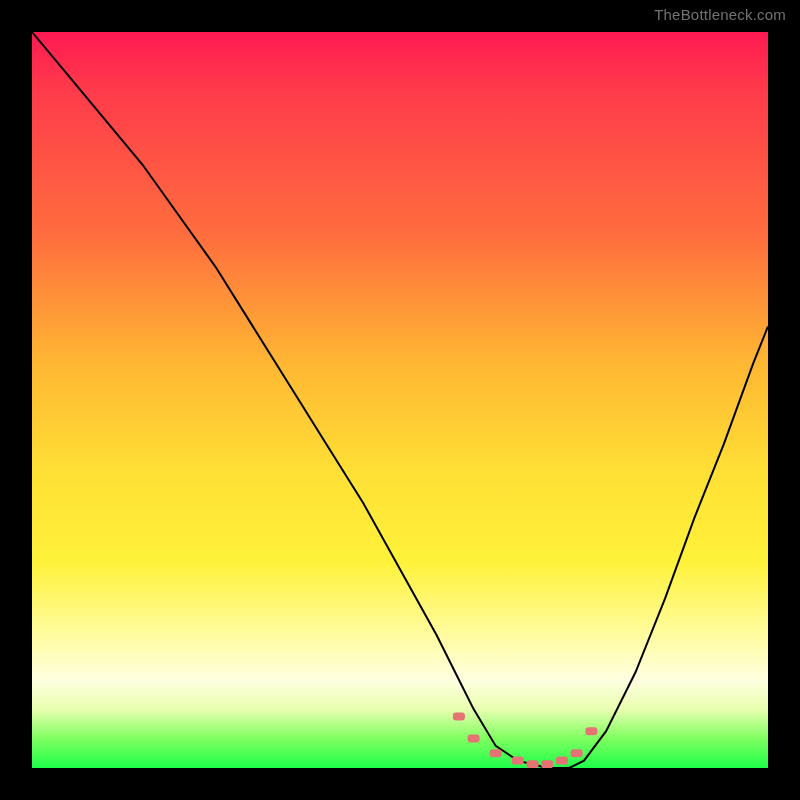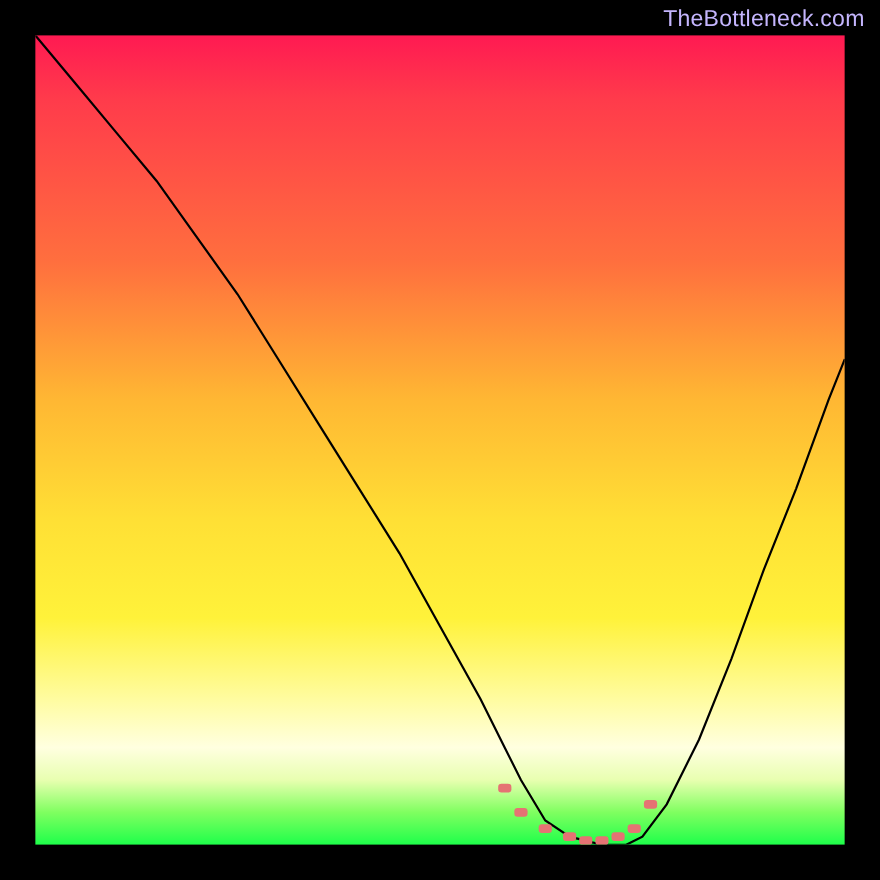--- a/index.html
+++ b/index.html
@@ -41,22 +41,22 @@
       #ffffe0 88%,
       #e8ffb0 92%,
       #7fff60 96%,
       #1eff4a 100%
     );
   }
   .attribution {
     position: absolute;
     top: 6px;
     right: 14px;
-    color: #c4b5fd;
-    font-size: 21px;
+    color: #737373;
+    font-size: 15px;
     font-weight: 500;
     letter-spacing: 0.2px;
   }
   svg.curve {
     position: absolute;
     inset: 0;
   }
   .marker {
     fill: #e57373; 
   }

